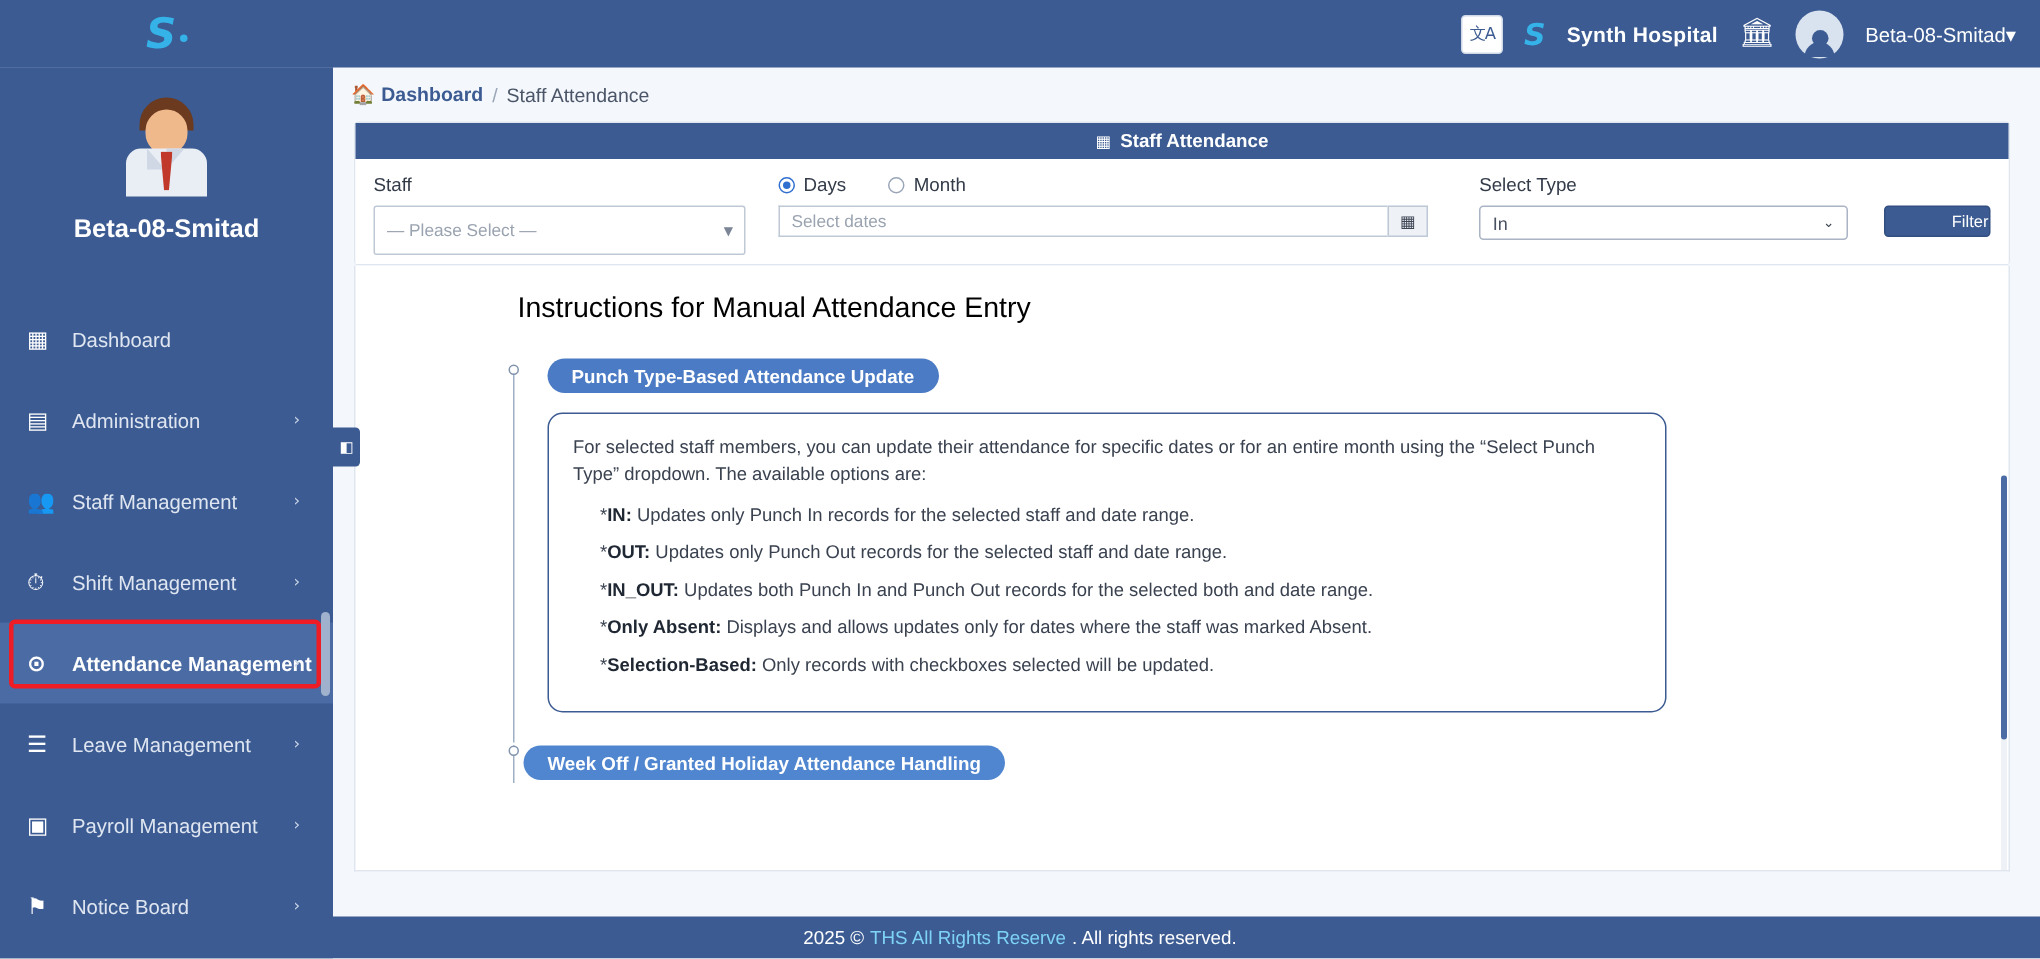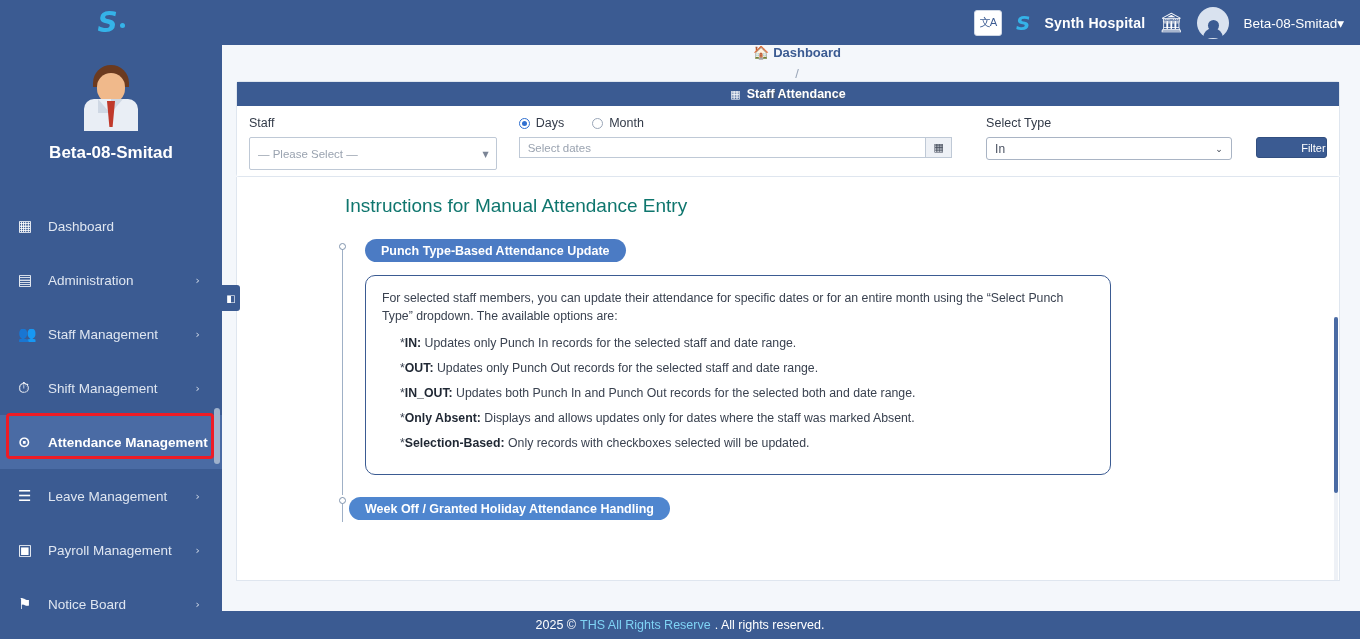--- a/index.html
+++ b/index.html
@@ -178,21 +178,20 @@
   
   .main {
     position: absolute; top: 45px; left: 222px;
     width: 1138px; height: 566px;
     background: #f4f7fb;
   }
   .breadcrumb {
     height: 36px; display: flex; align-items: center;
     padding-left: 12px; font-size: 13px; color: #5a6a85;
     gap: 6px;
-    flex-direction: column;
   }
   .bc-home { color: #3b5b92; font-weight: bold; }
   .bc-home .hicon { margin-right: 4px; font-family: "DejaVu Sans", sans-serif;}
   .bc-sep { color: #9aa6b8; }
   .bc-current { color: #4a5568; }
 
   .panel {
     margin: 0 14px;
     width: 1104px;
     background: #ffffff;
@@ -282,21 +281,21 @@
     position: relative;
     margin: 0 14px;
     width: 1104px;
     height: 404px;
     background: #ffffff;
     border: 1px solid #dfe6ef;
     border-top: none;
     overflow: hidden;
   }
   .instr-title {
-    font-size: 19px; color: #0f766e; font-weight: normal;
+    font-size: 19px; color: #000000; font-weight: normal;
     margin: 18px 0 0 108px;
   }
   .timeline {
     position: absolute; left: 105px; top: 68px;
     width: 1px; height: 250px; background: #9fb0c6;
   }
   .tl-dot {
     position: absolute; left: 102px;
     width: 7px; height: 7px; border-radius: 50%;
     background: #ffffff; border: 1px solid #7f93ad;

